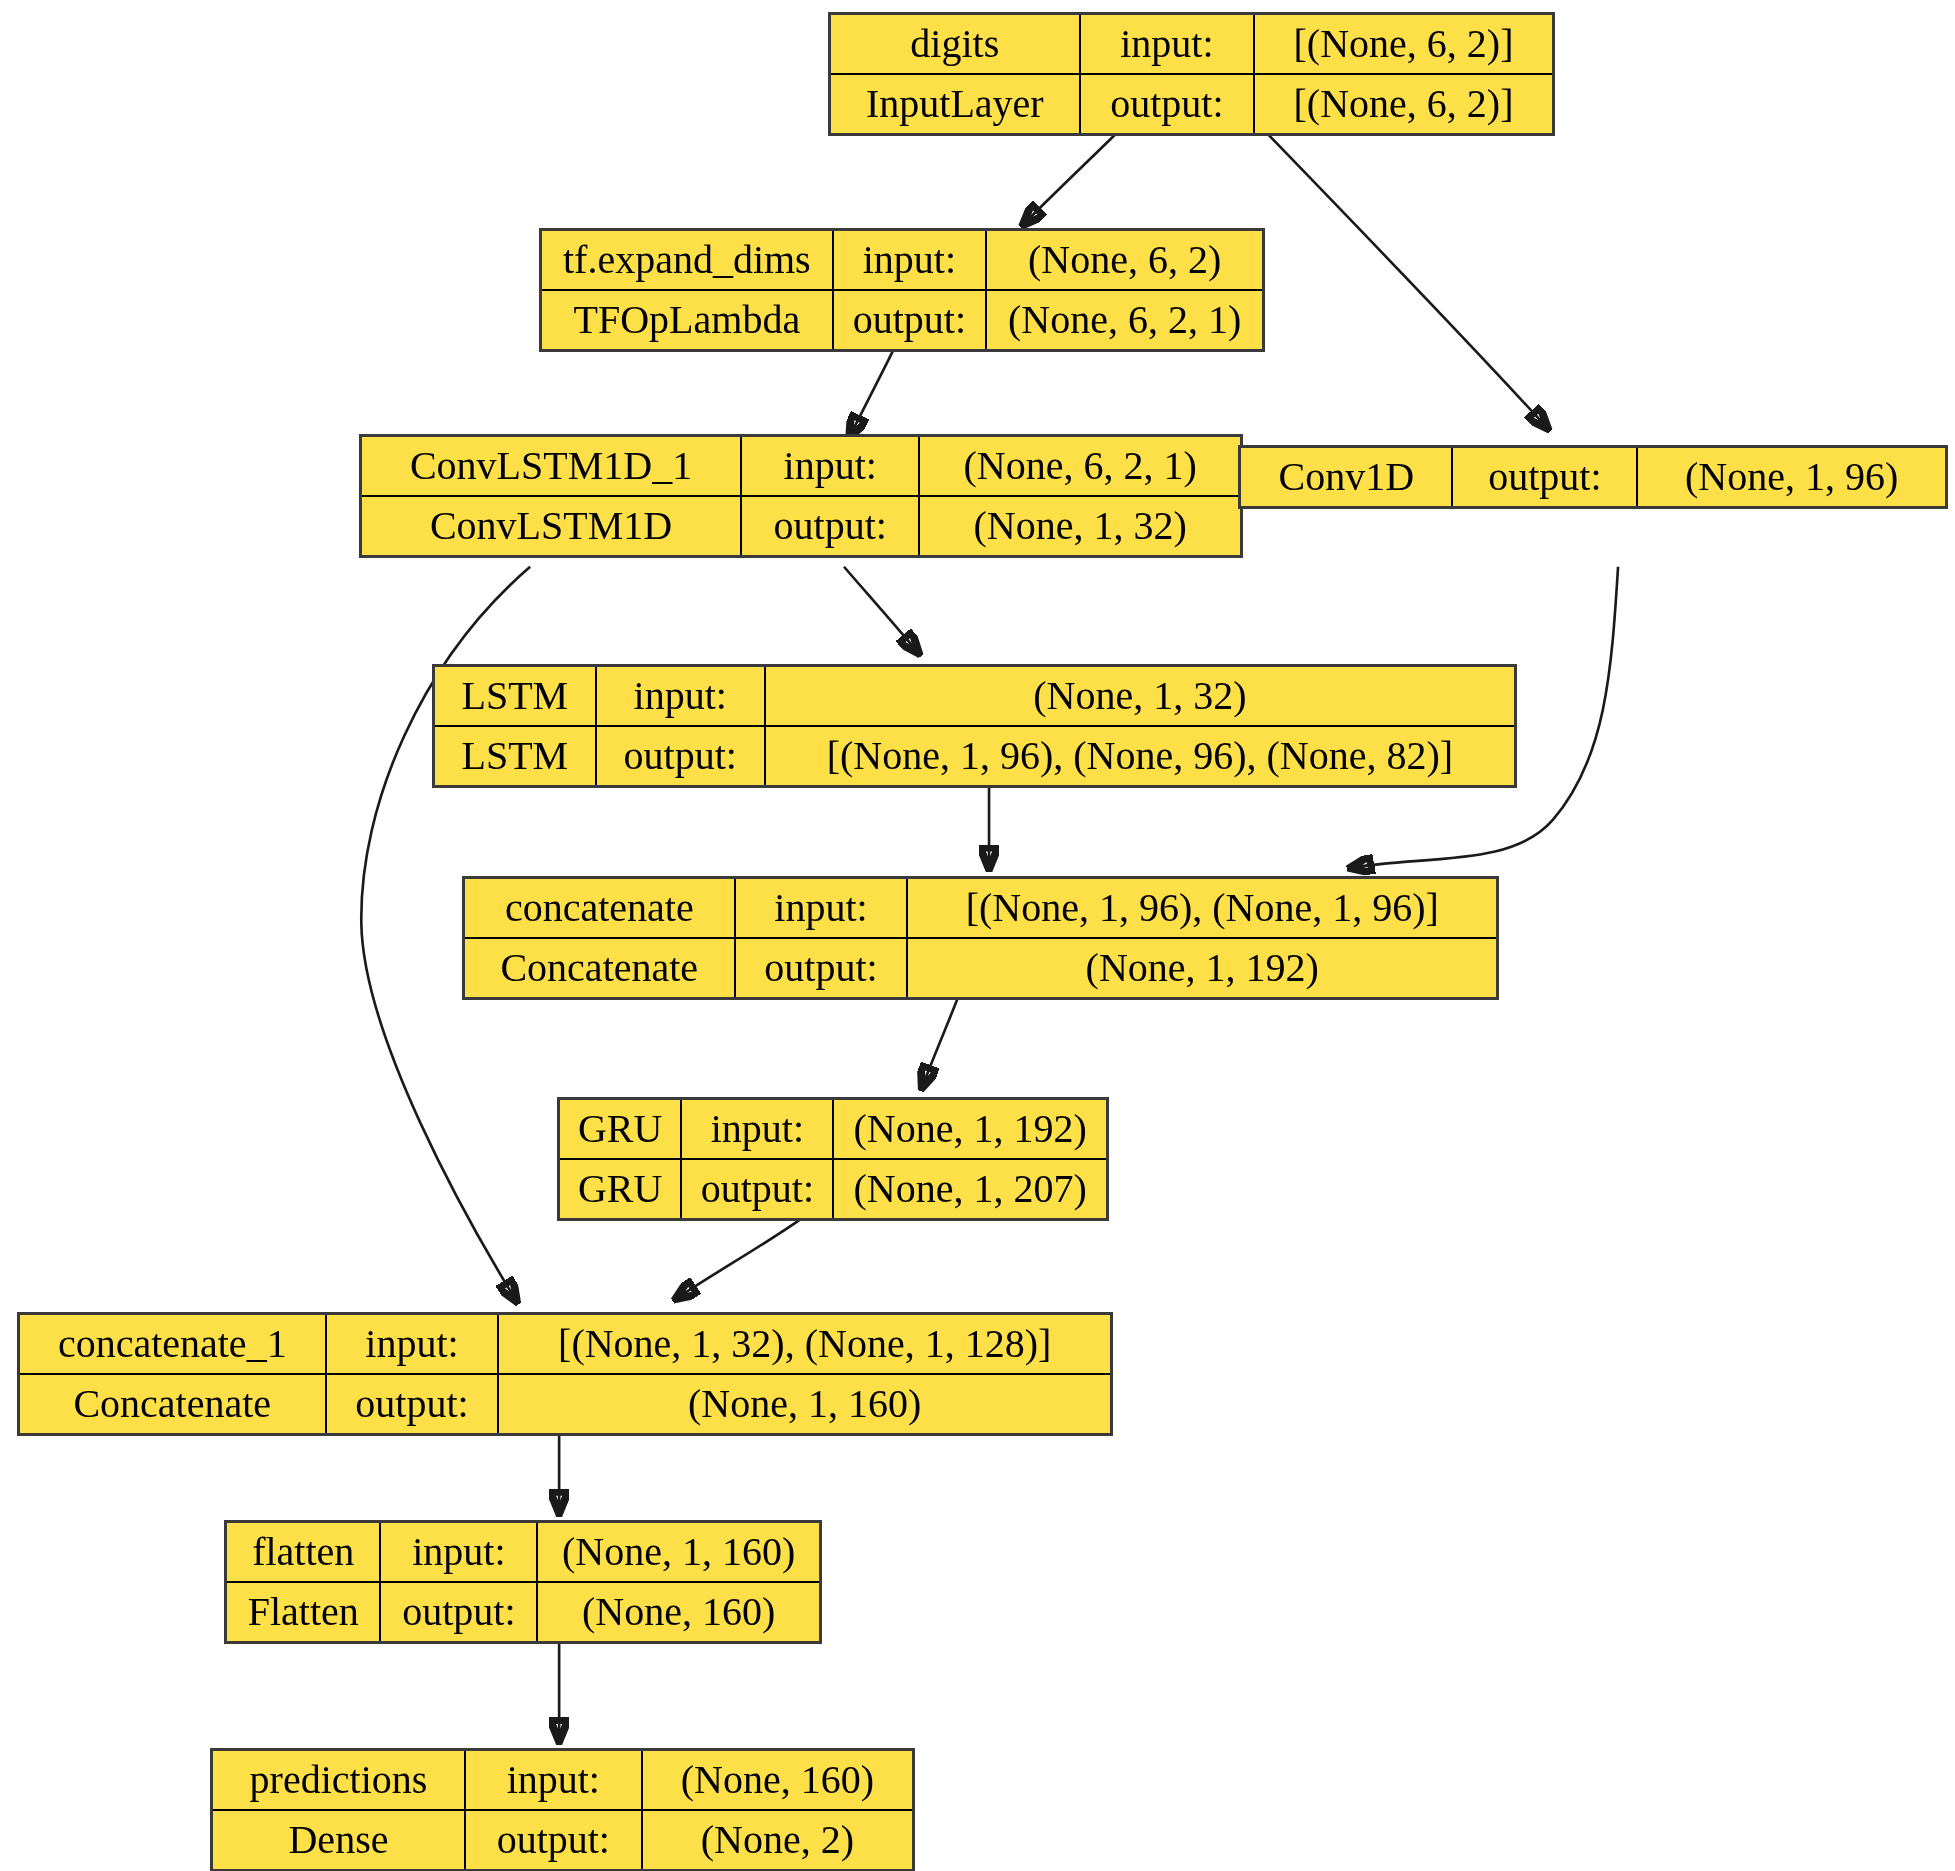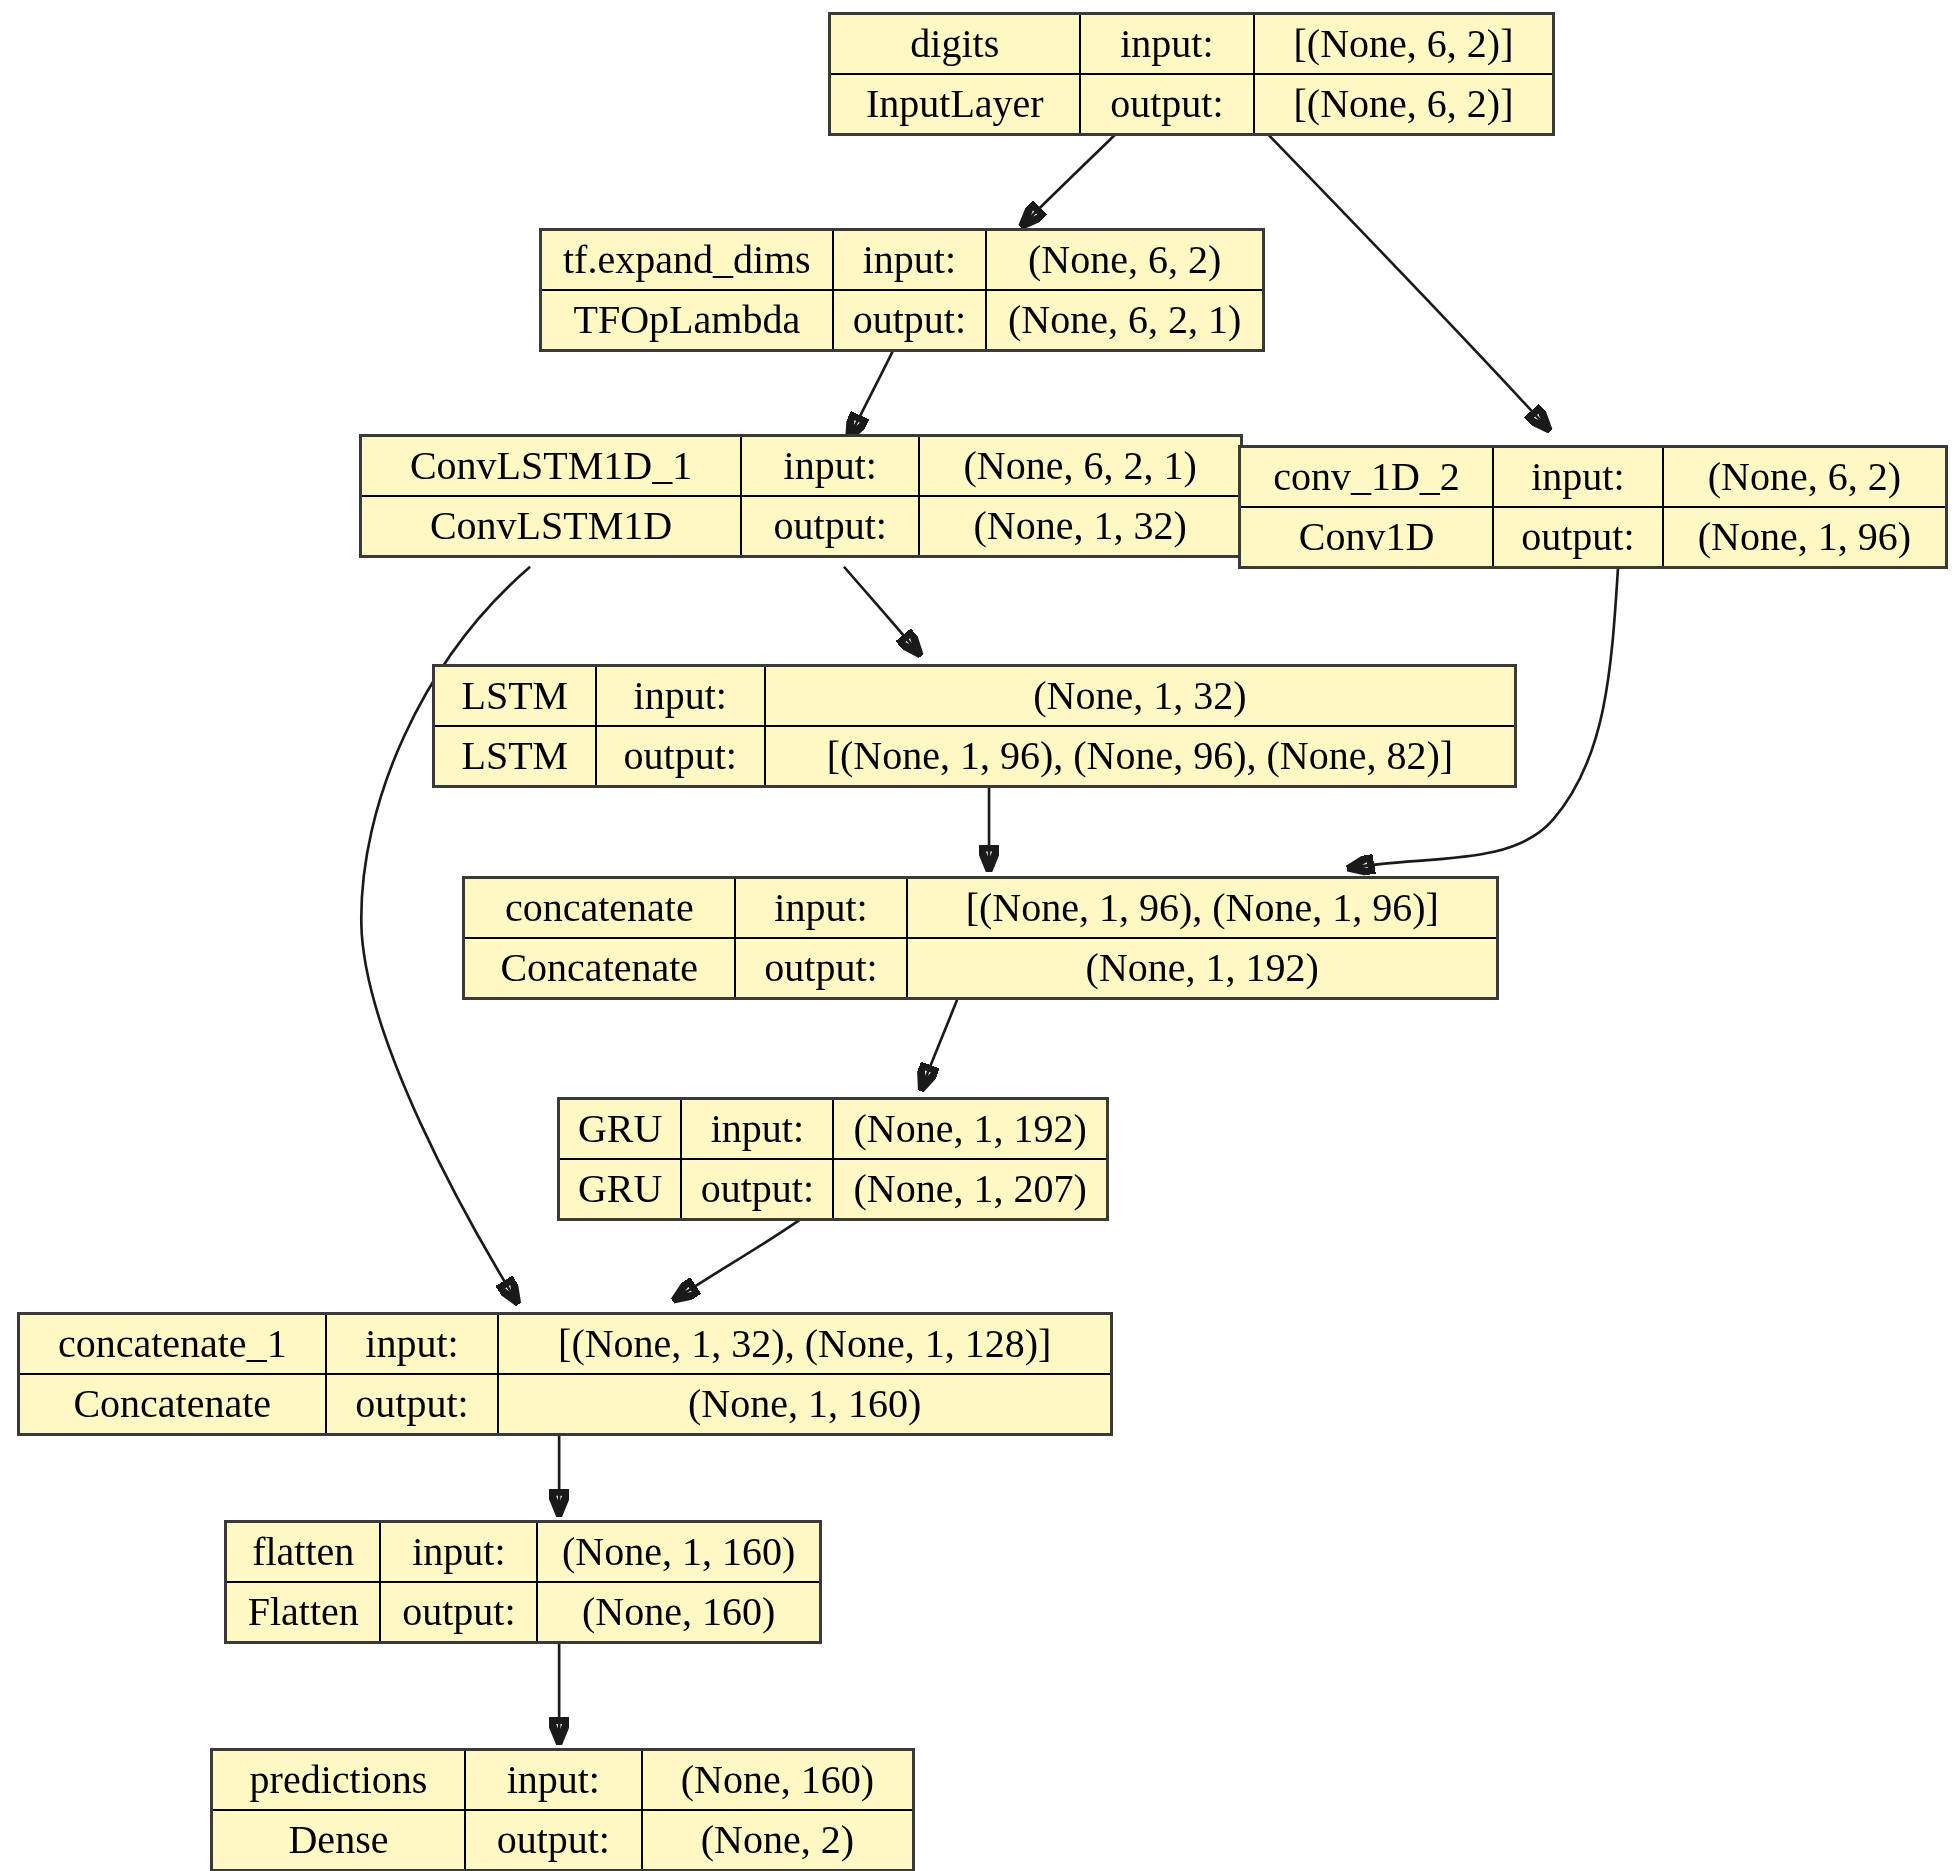--- a/index.html
+++ b/index.html
@@ -14,21 +14,21 @@
   svg.edges {
     position: absolute;
     left: 0; top: 0;
     width: 1955px; height: 1872px;
     pointer-events: none;
   }
   svg.edges path { fill: none; stroke: #1a1a1a; stroke-width: 4px; }
   table.node {
     position: absolute;
     border-collapse: collapse;
-    background: #fef9c3;
+    background: #fde047;
     border: 3.3px solid #3a3a3a;
     table-layout: auto;
   }
   table.node td {
     border: 2px solid #000000;
     height: 58px;
     padding: 0 17px;
     text-align: center;
     vertical-align: middle;
     font-size: 40px;
@@ -100,25 +100,20 @@
     <tr>
       <td>ConvLSTM1D</td>
       <td>output:</td>
       <td>(None, 1, 32)</td>
     </tr>
   </tbody>
     </table>
 
   <table class="node" style="left:1238px; top:445px; width:710px;">
     <tbody>
-        <tr>
-      <td>conv_1D_2</td>
-      <td>input:</td>
-      <td>(None, 6, 2)</td>
-    </tr>
     <tr>
       <td>Conv1D</td>
       <td>output:</td>
       <td>(None, 1, 96)</td>
     </tr>
   </tbody>
     </table>
 
   <table class="node" style="left:432px; top:664px; width:1085px;">
     <tbody>

